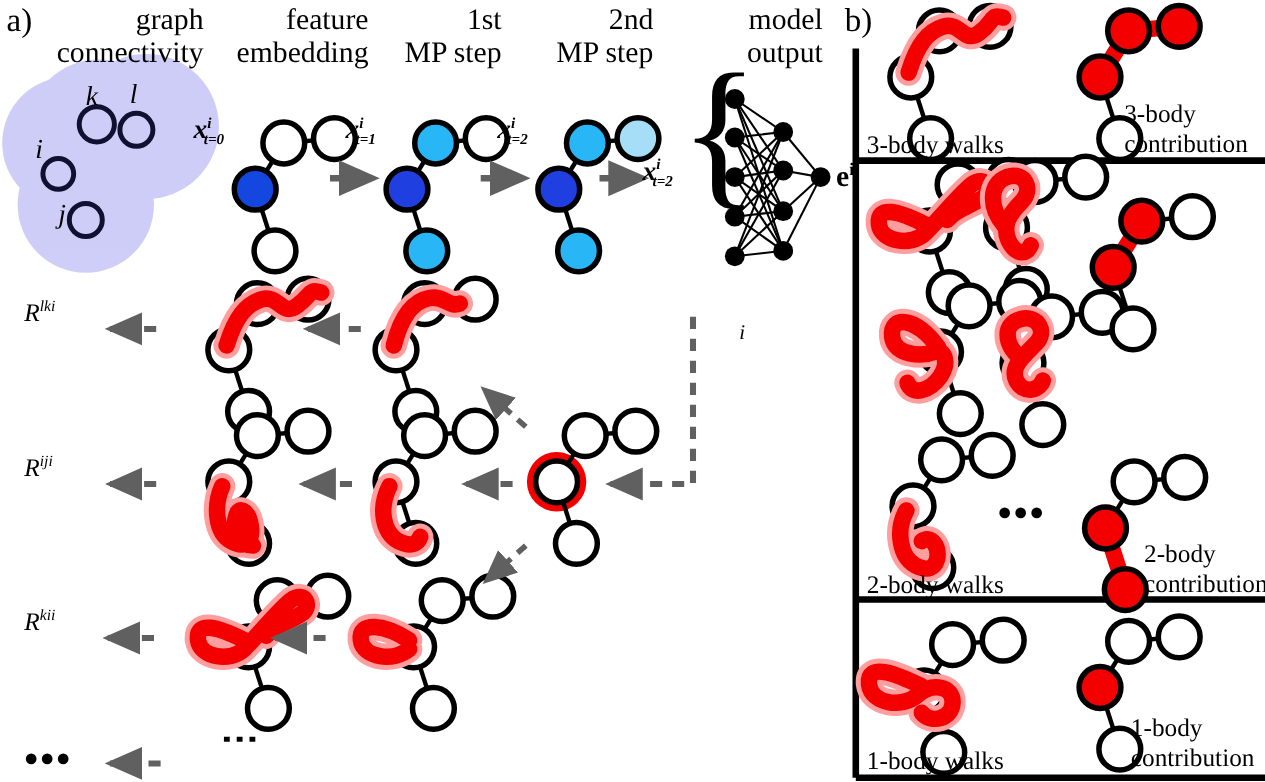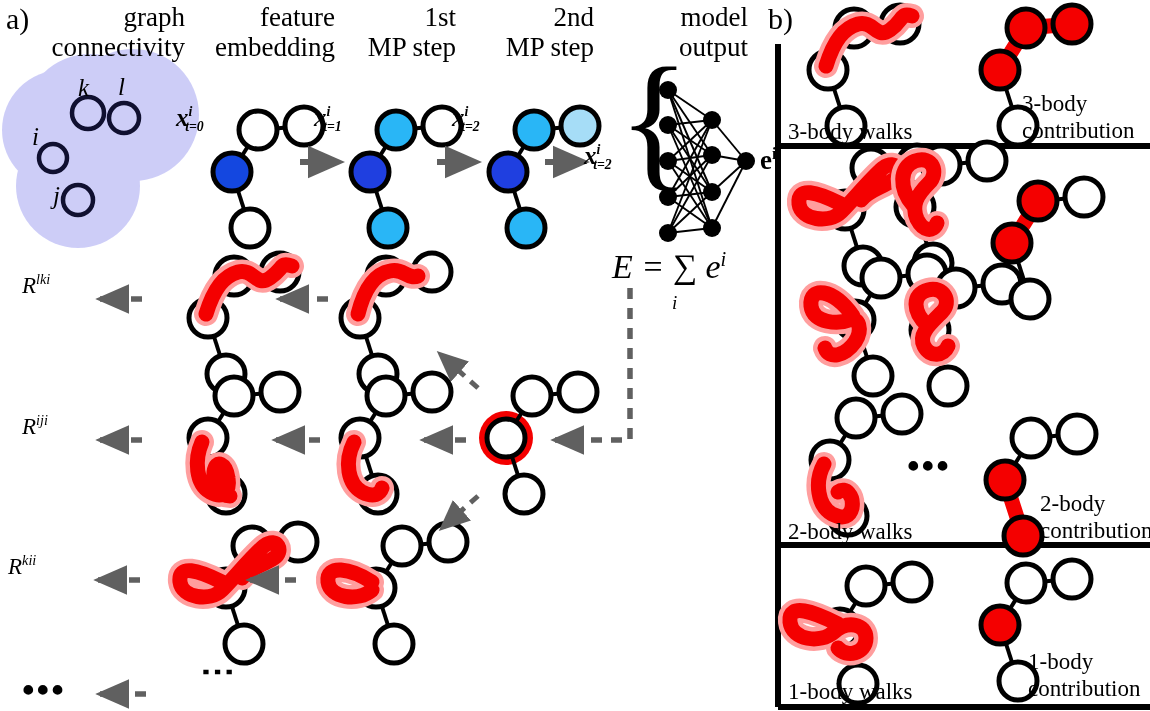--- a/index.html
+++ b/index.html
@@ -383,28 +383,27 @@
 
   <div class="xlab" style="left:452px; top:104px;"><span>x</span><span class="sup">i</span><span class="sub">t=2</span></div>
 
   <div class="xlab" style="left:584px; top:142px;"><span>x</span><span class="sup">i</span><span class="sub">t=2</span></div>
 
   <div class="brk" style="left:618px; top:45px;">{</div>
   <div class="brk" style="left:628px; top:45px; font-size:150px;"></div>
 
   <div class="ei" style="left:760px; top:145px;"><span>e</span><sup>i</sup></div>
 
-  <div class="eq" style="left:612px; top:248px;"><span>E = ∑ e</span><sup>i</sup></div>
   <div class="eq" style="left:672px; top:292px; font-size:19px;">i</div>
 
   <div class="mathlabel" style="left:22px; top:271px;"><span>R</span><sup>lki</sup></div>
 
   <div class="mathlabel" style="left:22px; top:412px;"><span>R</span><sup>iji</sup></div>
 
-  <div class="mathlabel" style="left:8px; top:552px;"><span>R</span><sup>kii</sup></div>
+  <div class="mathlabel" style="left:22px; top:552px;"><span>R</span><sup>kii</sup></div>
 
   <div class="dots3" style="left:22px; top:672px;">•••</div>
 
   <div class="vdots" style="left:208px; top:655px;">⋮</div>
 
   <div class="blabel" style="left:788px; top:118px;">3-body walks</div>
   <div class="blabel" style="left:1022px; top:90px;">3-body
 contribution</div>
 
   <div class="dots3" style="left:907px; top:448px;">•••</div>

